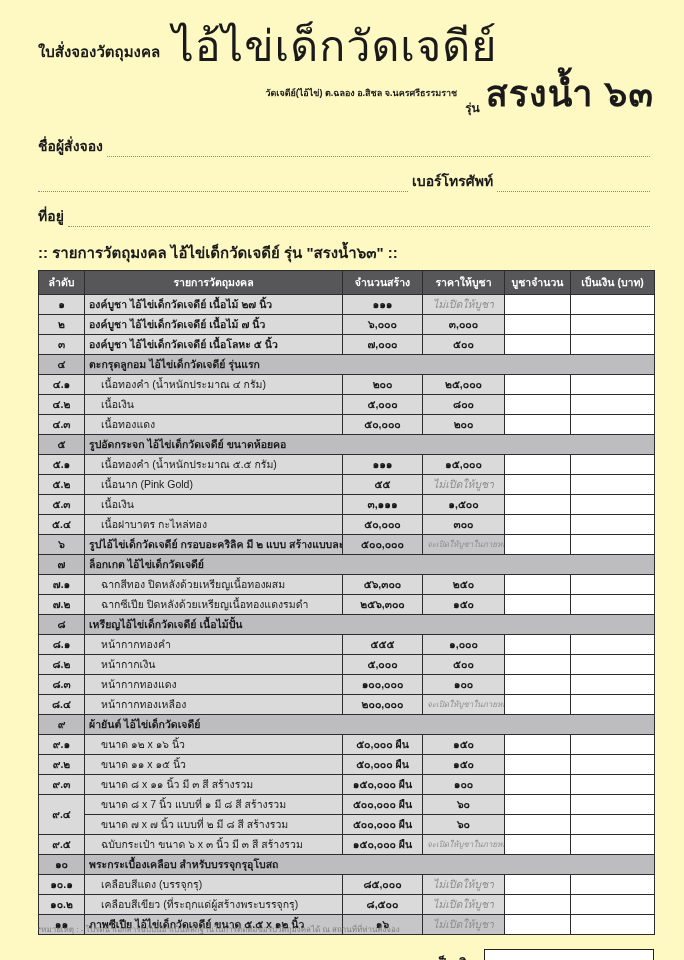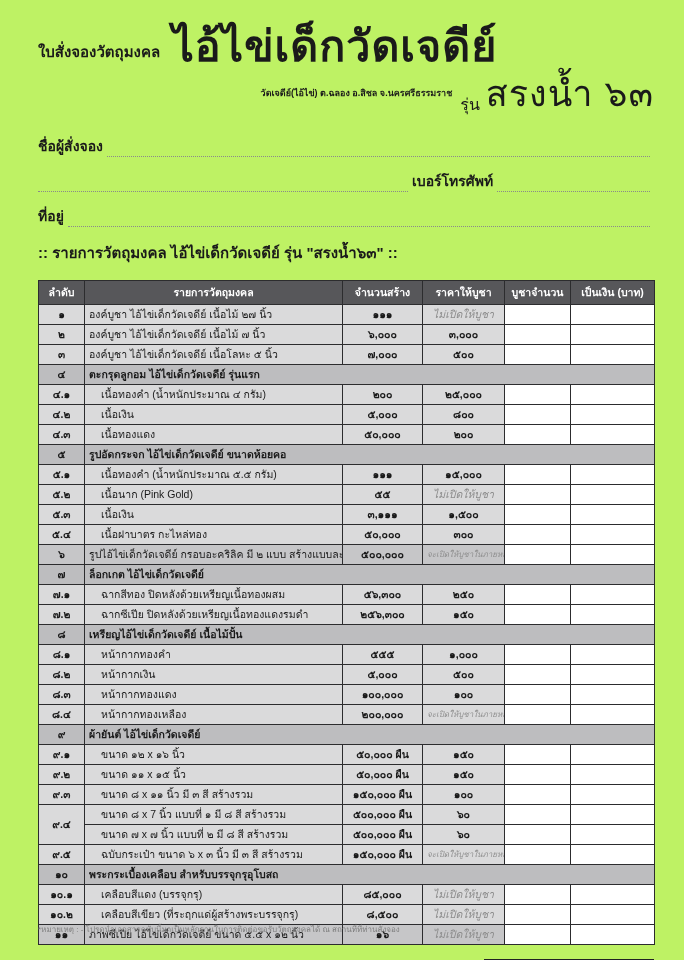--- a/index.html
+++ b/index.html
@@ -1,45 +1,45 @@
 <!DOCTYPE html>
 <html><head>
 <meta charset="utf-8">
 <style>
   html,body{margin:0;padding:0;background:#e8e8e8;}
-  .page{position:relative;width:684px;height:960px;background:#bef264;
+  .page{position:relative;width:684px;height:960px;background:#fef9c3;
         font-family:"Liberation Sans",sans-serif;color:#1a1a1a;
         box-sizing:border-box;padding:26px 30px 0 38px;overflow:hidden;}
   
   .hdr{display:flex;align-items:flex-start;}
   .form-label{font-weight:bold;font-size:15px;padding-top:14px;white-space:nowrap;}
   .title-block{flex:1;margin-left:12px;}
-  .big-title{font-size:43px;font-weight:700;line-height:.95;letter-spacing:1px;white-space:nowrap;}
+  .big-title{font-size:43px;font-weight:400;line-height:.95;letter-spacing:1px;white-space:nowrap;}
   .sub-line{display:flex;align-items:flex-end;justify-content:flex-end;margin-top:-2px;}
   .subtitle{font-size:9px;font-weight:bold;margin-right:8px;padding-bottom:22px;white-space:nowrap;text-align:right;}
-  .edition-prefix{font-size:16px;font-weight:normal;margin-right:6px;padding-bottom:5px;}
-  .edition{font-size:36px;font-weight:400;letter-spacing:1px;white-space:nowrap;}
+  .edition-prefix{font-size:12px;font-weight:bold;margin-right:6px;padding-bottom:5px;}
+  .edition{font-size:36px;font-weight:700;letter-spacing:1px;white-space:nowrap;}
   
   .field-row{display:flex;align-items:flex-end;margin-top:13px;font-weight:bold;font-size:14px;justify-content:flex-end;}
   .dots{flex:1;border-bottom:1.6px dotted #8a8a8a;height:14px;margin:0 4px;}
   
-  .tbl-title{font-weight:bold;font-size:15px;margin:14px 0 15px 0;}
+  .tbl-title{font-weight:bold;font-size:15px;margin:14px 0 5px 0;}
   table{width:100%;border-collapse:collapse;table-layout:fixed;}
   th{background:#57575a;color:#fff;font-size:10.5px;font-weight:bold;
      border:1px solid #2c2c2e;padding:3px 1px;height:16px;}
   td{border:1px solid #2c2c2e;font-size:10.5px;height:14.4px;padding:1px 4px;
      overflow:hidden;white-space:nowrap;}
   td.c-no{text-align:center;font-weight:bold;}
   td.c-qty,td.c-price{text-align:center;font-weight:bold;}
   tr.main td.d, tr.sub td.d{background:#dadadb;}
   tr.main-gray td.d{background:#c6c6c8;}
   tr.section td{background:#bdbdbf;font-weight:bold;}
   td.fill{background:#ffffff;}
   tr.sub td.c-name{padding-left:16px;}
-  tr.main td.c-name, tr.main-gray td.c-name{font-weight:normal;}
+  tr.main td.c-name, tr.main-gray td.c-name{font-weight:bold;}
   .na{color:#8b8b8b;font-style:italic;font-weight:normal !important;}
   .sm{font-size:8px;}
   
   .foot{display:flex;margin-top:14px;font-size:12.5px;}
   .foot-left{flex:0 0 330px;}
   .foot-right{flex:1;margin-left:28px;}
   .f-row{display:flex;align-items:flex-end;margin-top:11px;}
   .f-label{font-weight:bold;white-space:nowrap;}
   .total-row{display:flex;align-items:center;justify-content:flex-end;}
   .total-label{font-weight:bold;font-size:13.5px;margin-right:8px;white-space:nowrap;}

